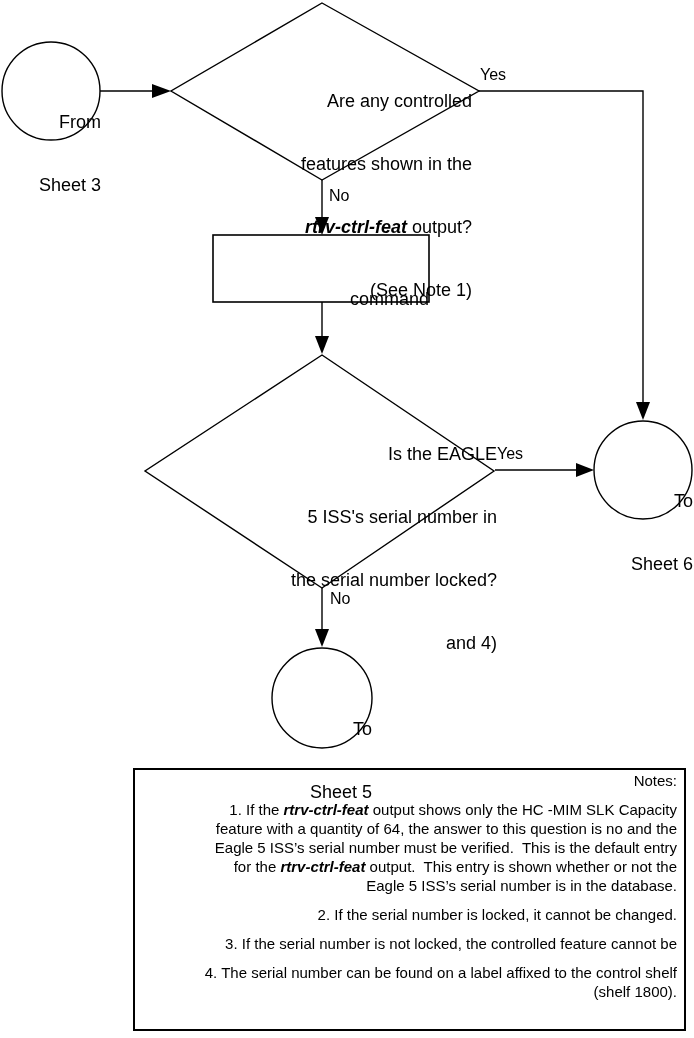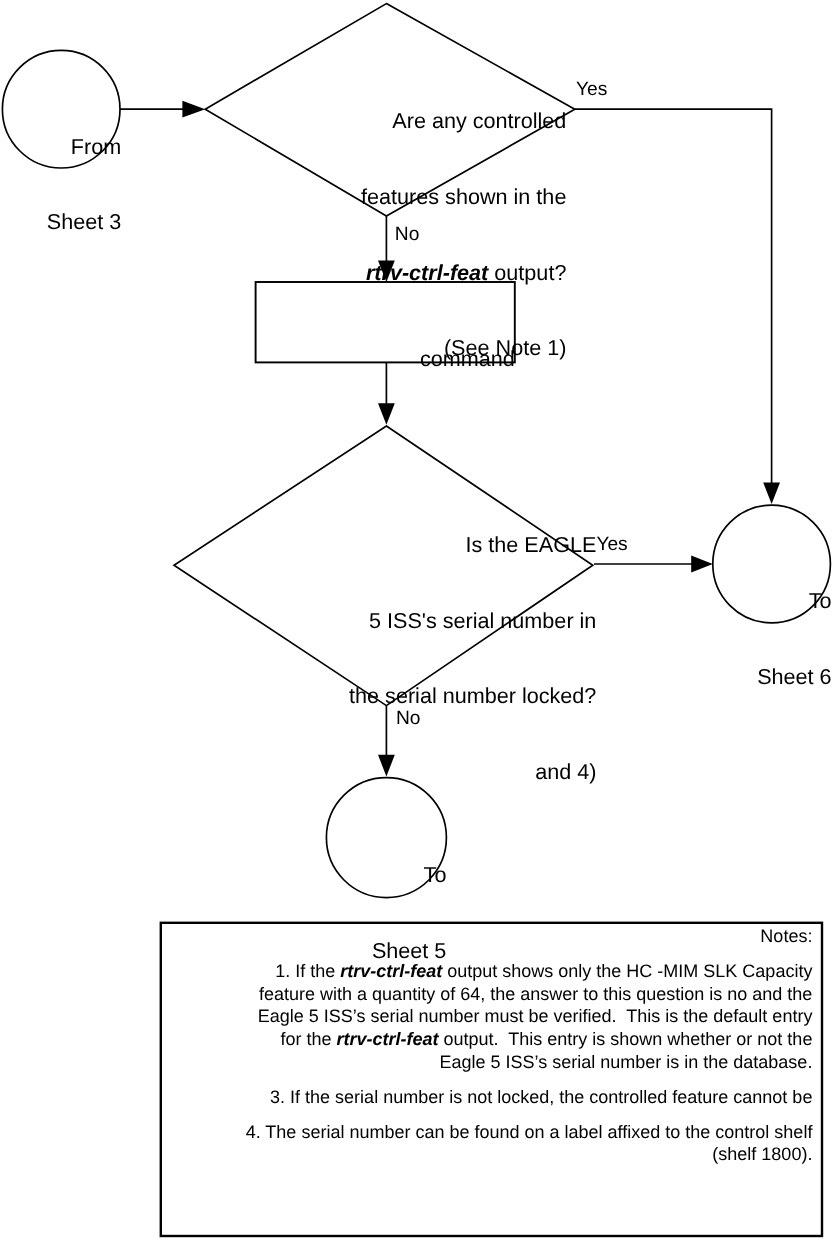--- a/index.html
+++ b/index.html
@@ -108,20 +108,23 @@
     <div class="ln">Notes:</div>
 
     <div class="para">
       <div class="ln"><span>1. If the </span><span class="it">rtrv-ctrl-feat</span><span> output shows only the HC -MIM SLK Capacity</span></div>
       <div class="ln">feature with a quantity of 64, the answer to this question is no and the</div>
       <div class="ln">Eagle 5 ISS’s serial number must be verified.  This is the default entry</div>
       <div class="ln"><span>for the </span><span class="it">rtrv-ctrl-feat</span><span> output.  This entry is shown whether or not the</span></div>
       <div class="ln">Eagle 5 ISS’s serial number is in the database.</div>
     </div>
 
+    <div class="para">
+      <div class="ln">2. If the serial number is locked, it cannot be changed.</div>
+    </div>
 
     <div class="para">
       <div class="ln">3. If the serial number is not locked, the controlled feature cannot be</div>
     </div>
 
     <div class="para">
       <div class="ln">4. The serial number can be found on a label affixed to the control shelf</div>
       <div class="ln">(shelf 1800).</div>
     </div>
   </div>

